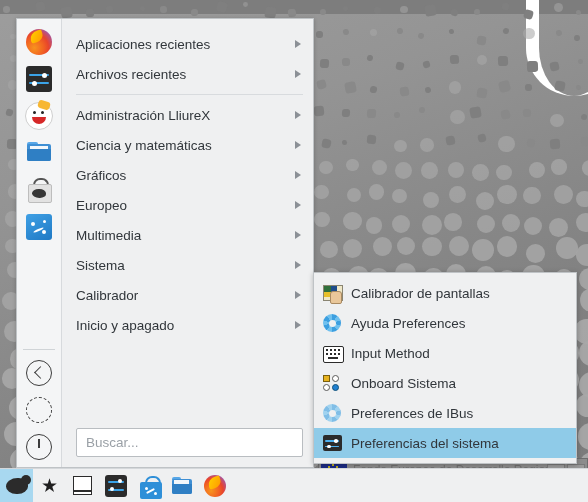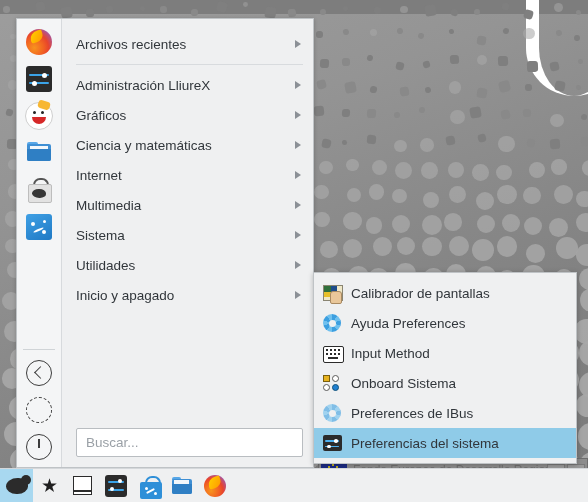--- a/index.html
+++ b/index.html
@@ -793,62 +793,66 @@
       </div>
       <div class="sysbtn">
         <div class="circ">
             <span class="pwr"></span>
           </div>
       </div>
     </div>
 
     <div id="menulist">
 
+      <div class="mrow">
+        <span class="lbl">Aplicaciones recientes</span>
+        <span class="arrow"></span>
+      </div>
 
       <div class="mrow">
         <span class="lbl">Archivos recientes</span>
         <span class="arrow"></span>
       </div>
 
       <div class="msep"></div>
 
       <div class="mrow">
         <span class="lbl">Administración LliureX</span>
         <span class="arrow"></span>
       </div>
 
       <div class="mrow">
+        <span class="lbl">Ciencia y matemáticas</span>
+        <span class="arrow"></span>
+      </div>
+
+      <div class="mrow">
         <span class="lbl">Gráficos</span>
         <span class="arrow"></span>
       </div>
 
       <div class="mrow">
-        <span class="lbl">Ciencia y matemáticas</span>
-        <span class="arrow"></span>
-      </div>
-
-      <div class="mrow">
-        <span class="lbl">Internet</span>
+        <span class="lbl">Europeo</span>
         <span class="arrow"></span>
       </div>
 
       <div class="mrow">
         <span class="lbl">Multimedia</span>
         <span class="arrow"></span>
       </div>
 
 
 
       <div class="mrow">
         <span class="lbl">Sistema</span>
         <span class="arrow"></span>
       </div>
 
       <div class="mrow">
-        <span class="lbl">Utilidades</span>
+        <span class="lbl">Calibrador</span>
         <span class="arrow"></span>
       </div>
 
 
       <div class="mrow">
         <span class="lbl">Inicio y apagado</span>
         <span class="arrow"></span>
       </div>
 
       <div id="searchwrap">

